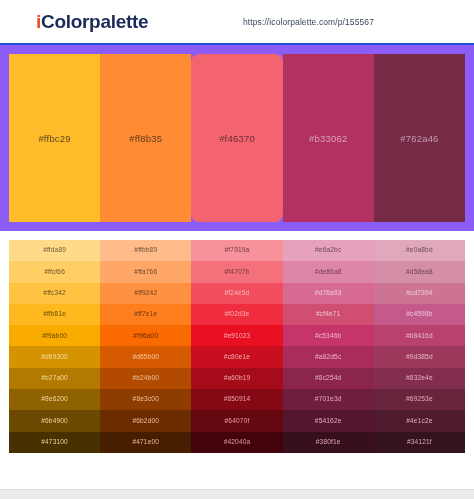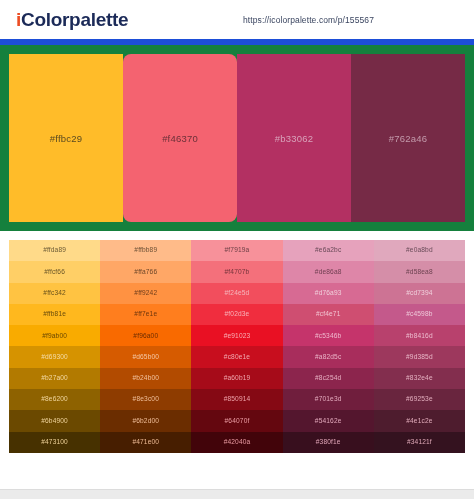--- a/index.html
+++ b/index.html
@@ -24,24 +24,24 @@
     display: flex;
     flex-direction: column;
     position: relative;
   }
 
   
   .header {
     height: 45px;
     flex: 0 0 45px;
     background: #ffffff;
-    border-bottom: 6px solid #1d4ed8;
+    border-bottom: 2px solid #1d4ed8;
     display: flex;
     align-items: center;
-    padding: 0 4px;
+    padding: 0 24px;
     position: relative;
   }
 
   .brand {
     font-size: 19px;
     font-weight: bold;
     letter-spacing: -0.3px;
     white-space: nowrap;
     margin-left: 12px;
   }
@@ -56,21 +56,21 @@
     font-size: 8.5px;
     color: #3a4560;
     white-space: nowrap;
     letter-spacing: 0.1px;
   }
 
   
   .swatch-strip-wrap {
     flex: 0 0 186px;
     padding: 9px 9px 0 9px;
-    background: #15803d;
+    background: #8b5cf6;
   }
 
   .swatch-strip {
     display: flex;
     width: 100%;
     height: 168px;
     overflow: hidden;
   }
 
   .swatch {
@@ -136,20 +136,23 @@
     <div class="brand">
       <span class="brand-i" style="color: rgb(236, 77, 35);">i</span><span class="brand-rest" style="color: rgb(27, 42, 88);">Colorpalette</span>
     </div>
     <div class="header-url">https://icolorpalette.com/p/155567</div>
   </div>
 
   <div class="swatch-strip-wrap">
     <div class="swatch-strip" id="swatch-strip">
         <div class="swatch" style="background: rgb(255, 188, 41);">
           <span class="swatch-label" style="color: rgb(90, 74, 32);">#ffbc29</span>
+        </div>
+        <div class="swatch" style="background: rgb(255, 139, 53);">
+          <span class="swatch-label" style="color: rgb(94, 58, 28);">#ff8b35</span>
         </div>
         <div class="swatch" style="background: rgb(244, 99, 112); border-radius: 8px;">
           <span class="swatch-label" style="color: rgb(107, 48, 56);">#f46370</span>
         </div>
         <div class="swatch" style="background: rgb(179, 48, 98);">
           <span class="swatch-label" style="color: rgb(217, 163, 187);">#b33062</span>
         </div>
         <div class="swatch" style="background: rgb(118, 42, 70);">
           <span class="swatch-label" style="color: rgb(195, 154, 171);">#762a46</span>
         </div>

